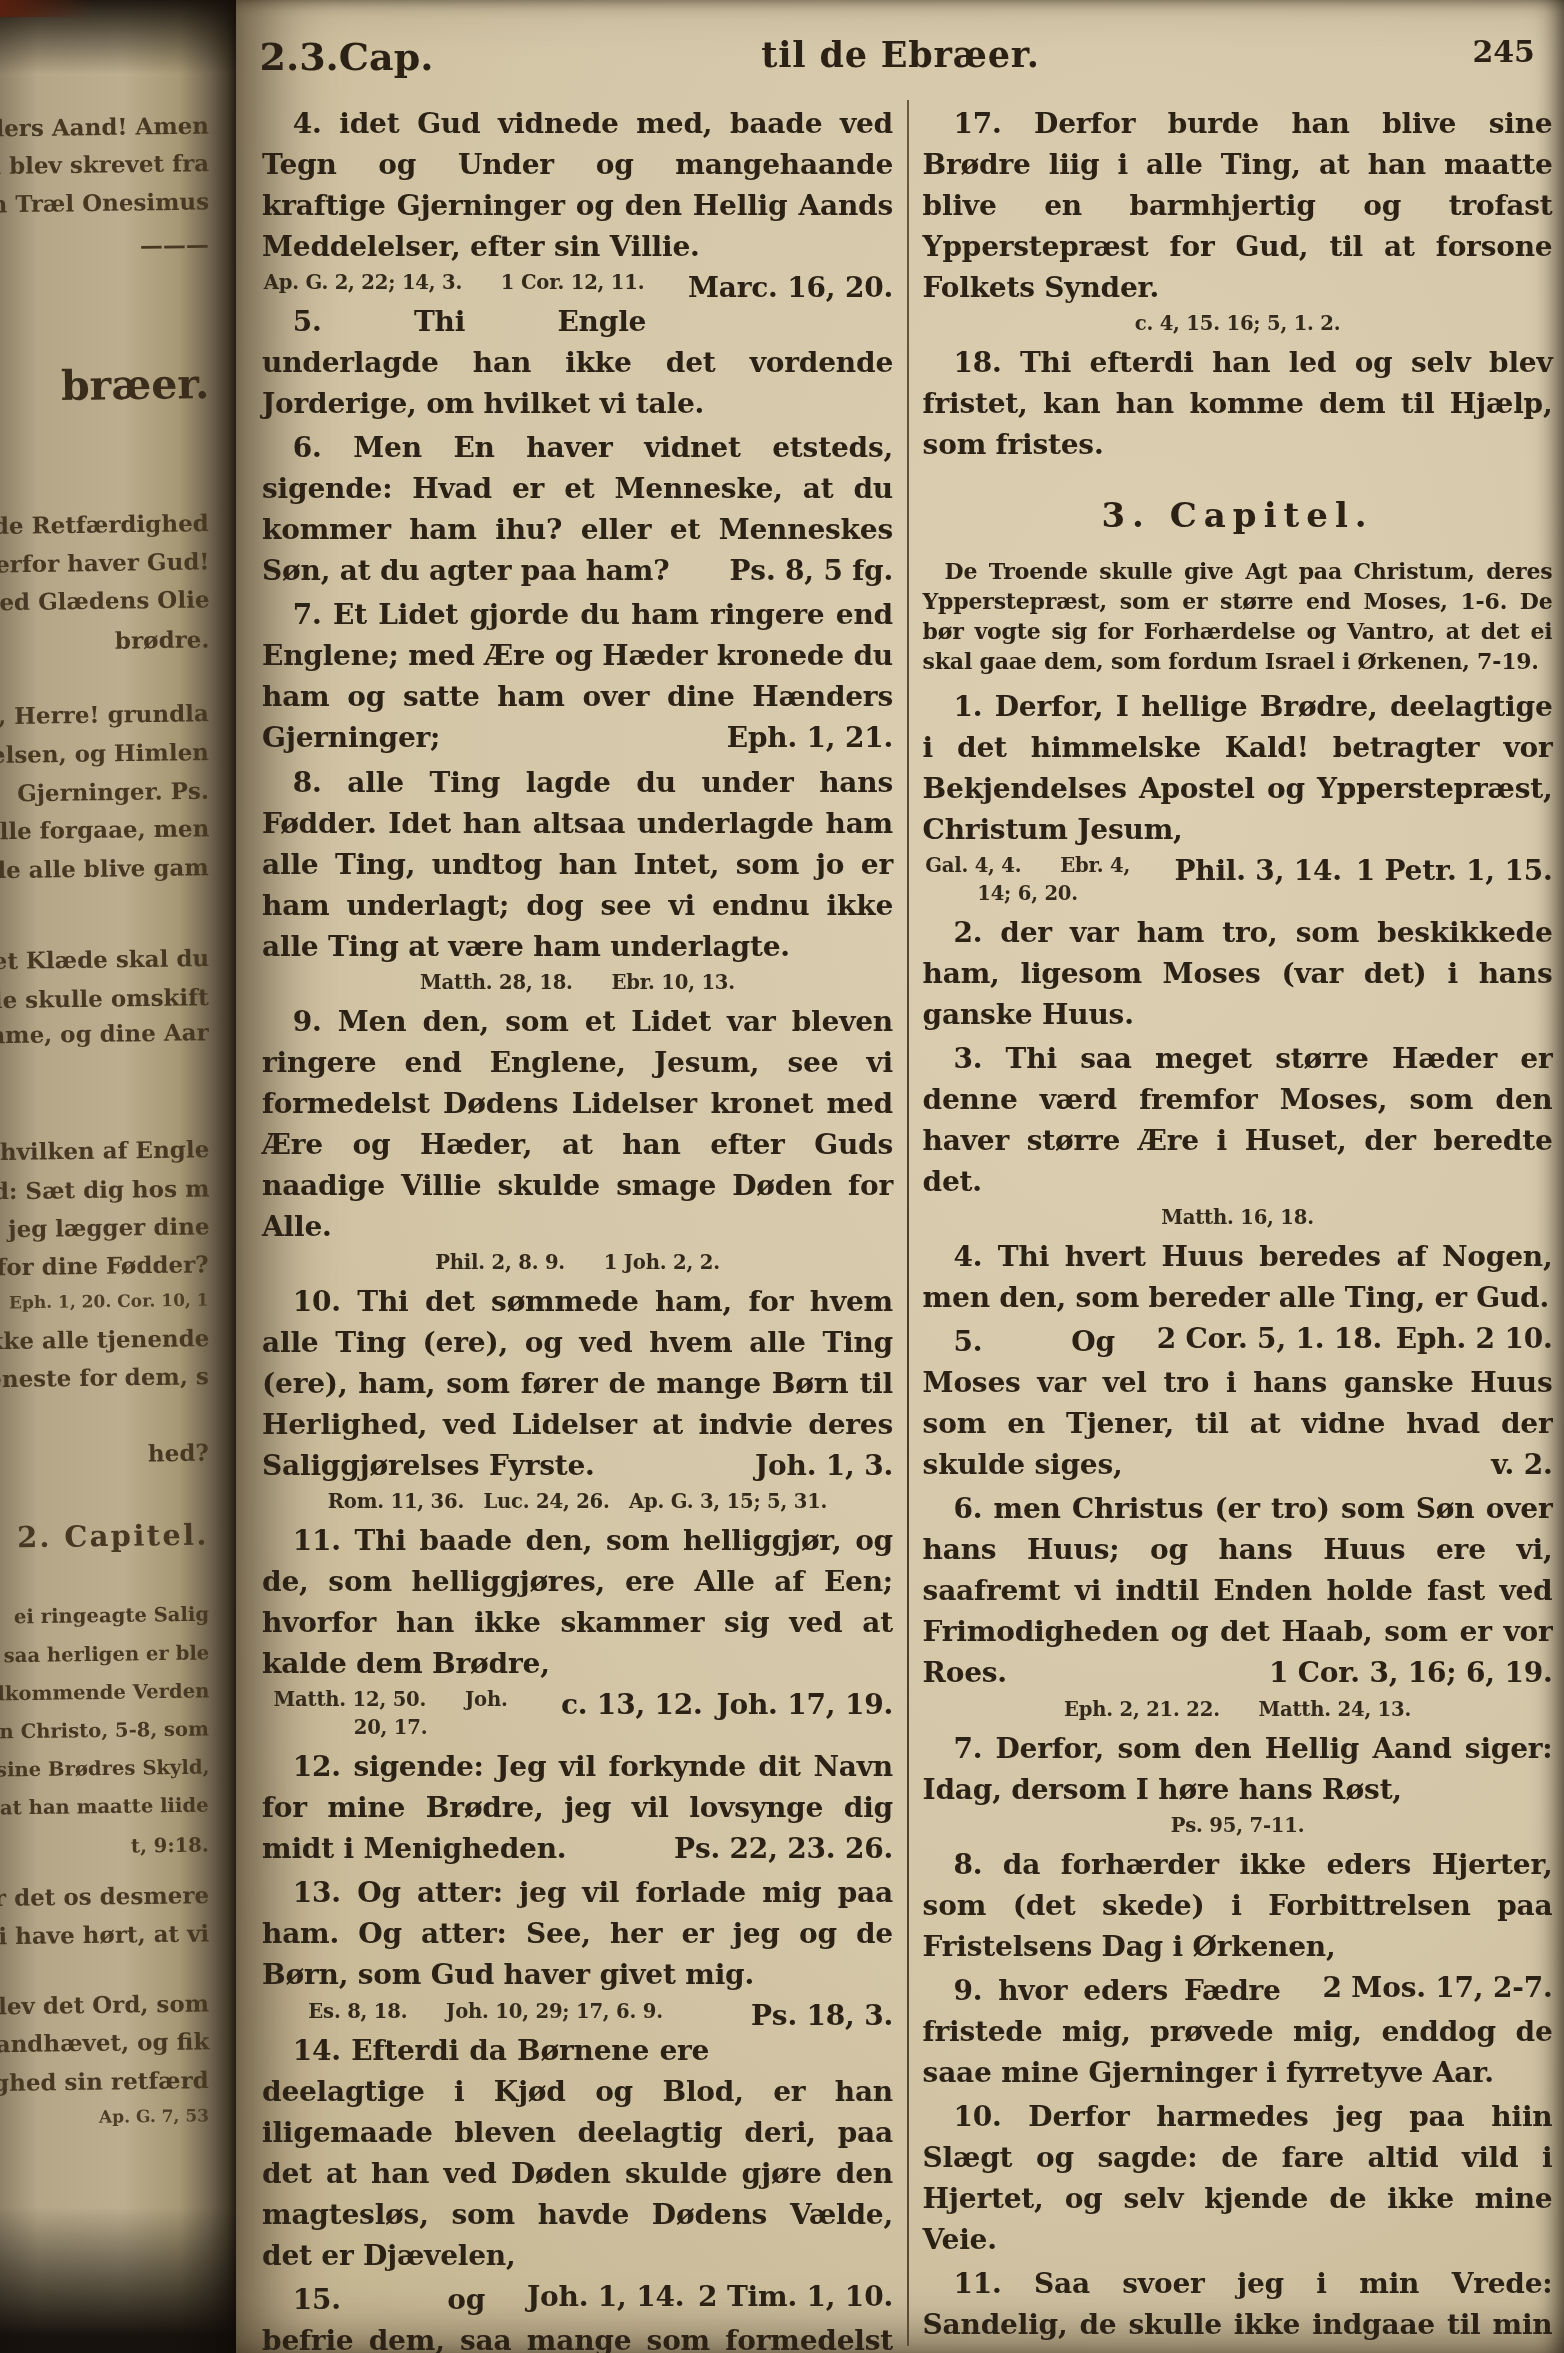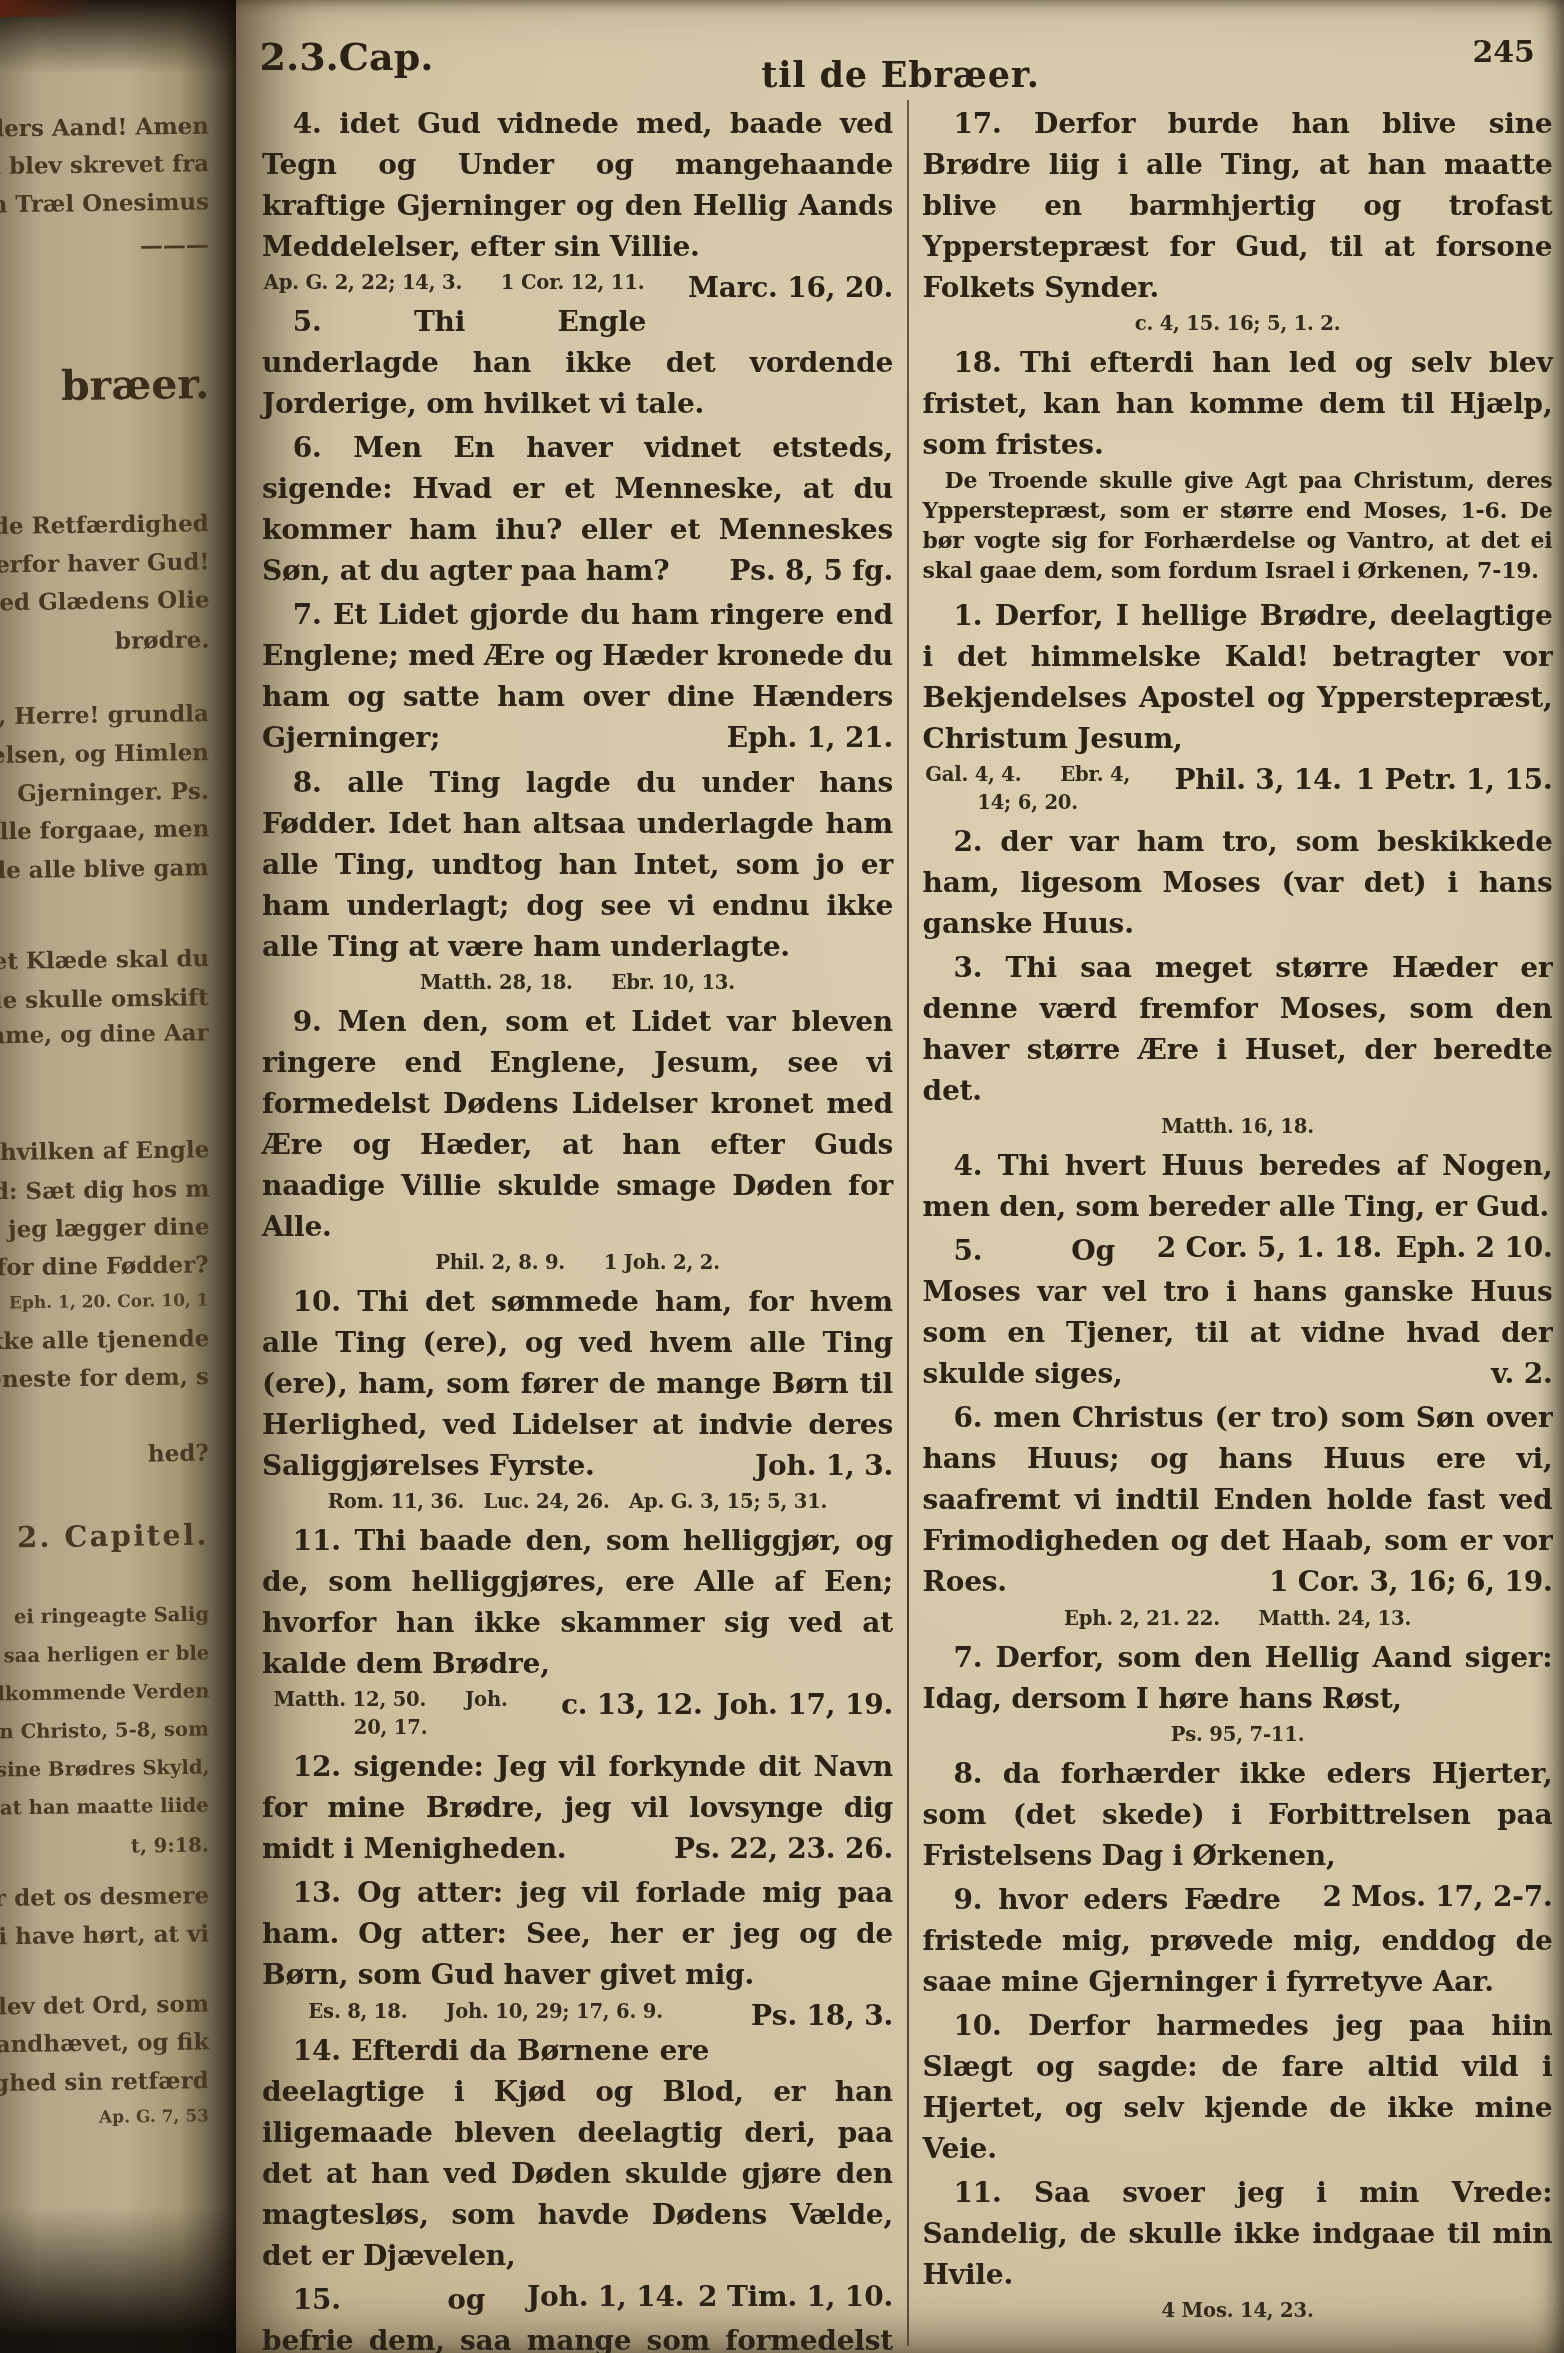--- a/index.html
+++ b/index.html
@@ -33,21 +33,21 @@
       #d4c7a8;
     box-shadow:
       inset 55px 0 70px -27px rgba(42,29,14,.6),
       inset -19px 0 23.5px -12.5px rgba(26,18,9,.75),
       inset 0 -36px 55px -27px rgba(42,29,14,.5),
       inset 0 9.4px 15.6px -11px rgba(26,18,9,.55);
   }
 
   .page-header{ position:absolute; top:34px; left:0; right:0; height:50px; color:#2b2115; }
   .h-left  { position:absolute; left:23.5px;  font-weight:bold; font-size:38px; }
-  .h-center{ position:absolute; left:0; right:0; text-align:center; font-weight:bold; font-size:35px; letter-spacing:0.8px;margin-top:20px; }
+  .h-center{ position:absolute; left:0; right:0; text-align:center; font-weight:bold; font-size:35px; letter-spacing:0.8px; }
   .h-right { position:absolute; right:30px; font-weight:bold; font-size:30px; }
 
   .columns{ position:absolute; top:100px; left:17px; right:12.5px; bottom:7.8px; display:flex;margin-left:9px; }
   .col{ color:#2b2115; }
   .col-left{ width:631px; }
   .col-divider{ width:1.6px; background:linear-gradient(180deg,#6a5a43,#473b29 60%,#5a4c38); margin:0 14px; }
   .col-right{ flex:1; }
 
   .blk{
     font-size:28px; line-height:41px; text-align:justify; font-weight:bold;
@@ -139,20 +139,21 @@
           <p class="blk verse"><span>13. Og atter: jeg vil forlade mig paa ham. Og atter: See, her er jeg og de Børn, som Gud haver givet mig.</span><span class="cite">Ps. 18, 3.</span></p>
           <p class="blk ref"><span>Es. 8, 18.  Joh. 10, 29; 17, 6. 9.</span></p>
           <p class="blk verse"><span>14. Efterdi da Børnene ere deelagtige i Kjød og Blod, er han iligemaade bleven deelagtig deri, paa det at han ved Døden skulde gjøre den magtesløs, som havde Dødens Vælde, det er Djævelen,</span><span class="cite">Joh. 1, 14. 2 Tim. 1, 10.</span></p>
           <p class="blk verse"><span>15. og befrie dem, saa mange som formedelst Dødens Frygt, vare under Trældom al deres Livs Tid.</span></p>
         </div>
       <div class="col-divider"></div>
       <div class="col col-right" id="col-right">
           <p class="blk verse"><span>17. Derfor burde han blive sine Brødre liig i alle Ting, at han maatte blive en barmhjertig og trofast Ypperstepræst for Gud, til at forsone Folkets Synder.</span></p>
           <p class="blk ref"><span>c. 4, 15. 16; 5, 1. 2.</span></p>
           <p class="blk verse"><span>18. Thi efterdi han led og selv blev fristet, kan han komme dem til Hjælp, som fristes.</span></p>
+          <p class="blk heading"><span>3. Capitel.</span></p>
           <p class="blk summary"><span>De Troende skulle give Agt paa Christum, deres Ypperstepræst, som er større end Moses, 1-6. De bør vogte sig for Forhærdelse og Vantro, at det ei skal gaae dem, som fordum Israel i Ørkenen, 7-19.</span></p>
           <p class="blk verse"><span>1. Derfor, I hellige Brødre, deelagtige i det himmelske Kald! betragter vor Bekjendelses Apostel og Ypperstepræst, Christum Jesum,</span><span class="cite">Phil. 3, 14. 1 Petr. 1, 15.</span></p>
           <p class="blk ref"><span>Gal. 4, 4.  Ebr. 4, 14; 6, 20.</span></p>
           <p class="blk verse"><span>2. der var ham tro, som beskikkede ham, ligesom Moses (var det) i hans ganske Huus.</span></p>
           <p class="blk verse"><span>3. Thi saa meget større Hæder er denne værd fremfor Moses, som den haver større Ære i Huset, der beredte det.</span></p>
           <p class="blk ref"><span>Matth. 16, 18.</span></p>
           <p class="blk verse"><span>4. Thi hvert Huus beredes af Nogen, men den, som bereder alle Ting, er Gud.</span><span class="cite">2 Cor. 5, 1. 18. Eph. 2 10.</span></p>
           <p class="blk verse"><span>5. Og Moses var vel tro i hans ganske Huus som en Tjener, til at vidne hvad der skulde siges,</span><span class="cite">v. 2.</span></p>
           <p class="blk verse"><span>6. men Christus (er tro) som Søn over hans Huus; og hans Huus ere vi, saafremt vi indtil Enden holde fast ved Frimodigheden og det Haab, som er vor Roes.</span><span class="cite">1 Cor. 3, 16; 6, 19.</span></p>
           <p class="blk ref"><span>Eph. 2, 21. 22.  Matth. 24, 13.</span></p>

